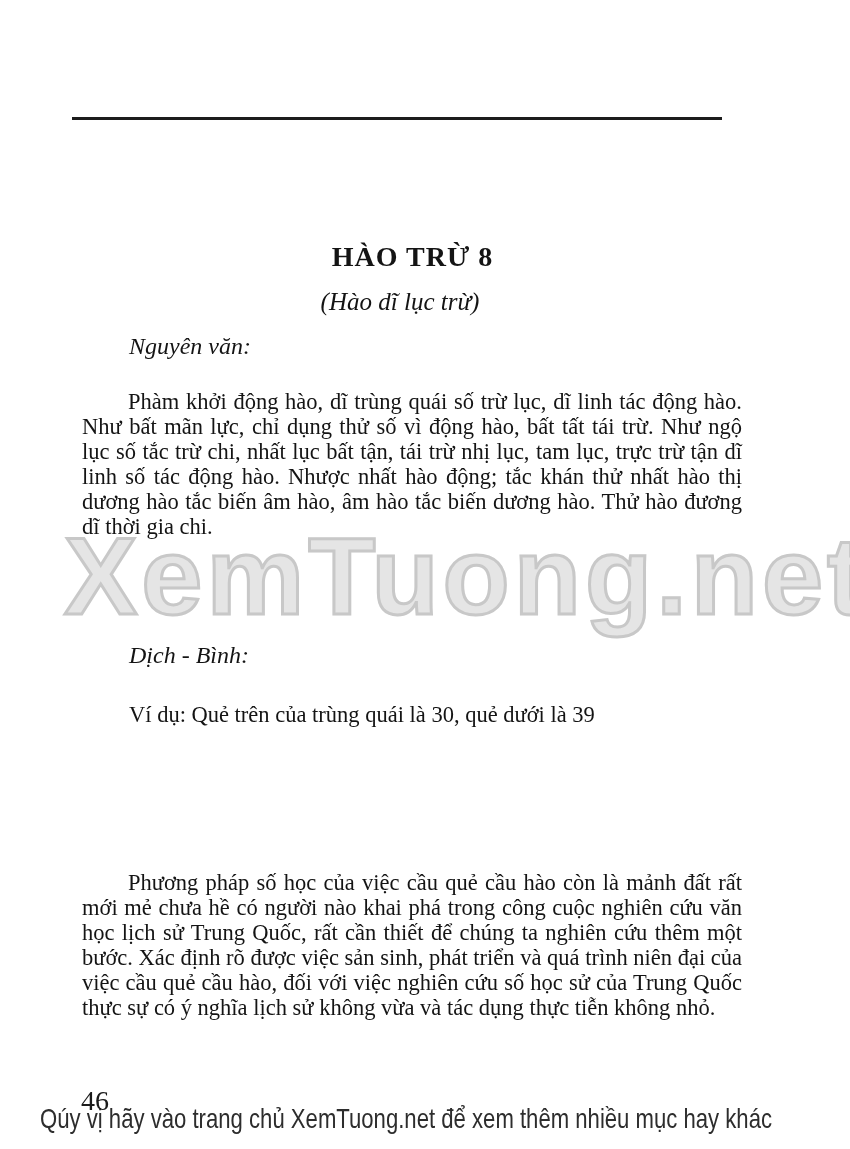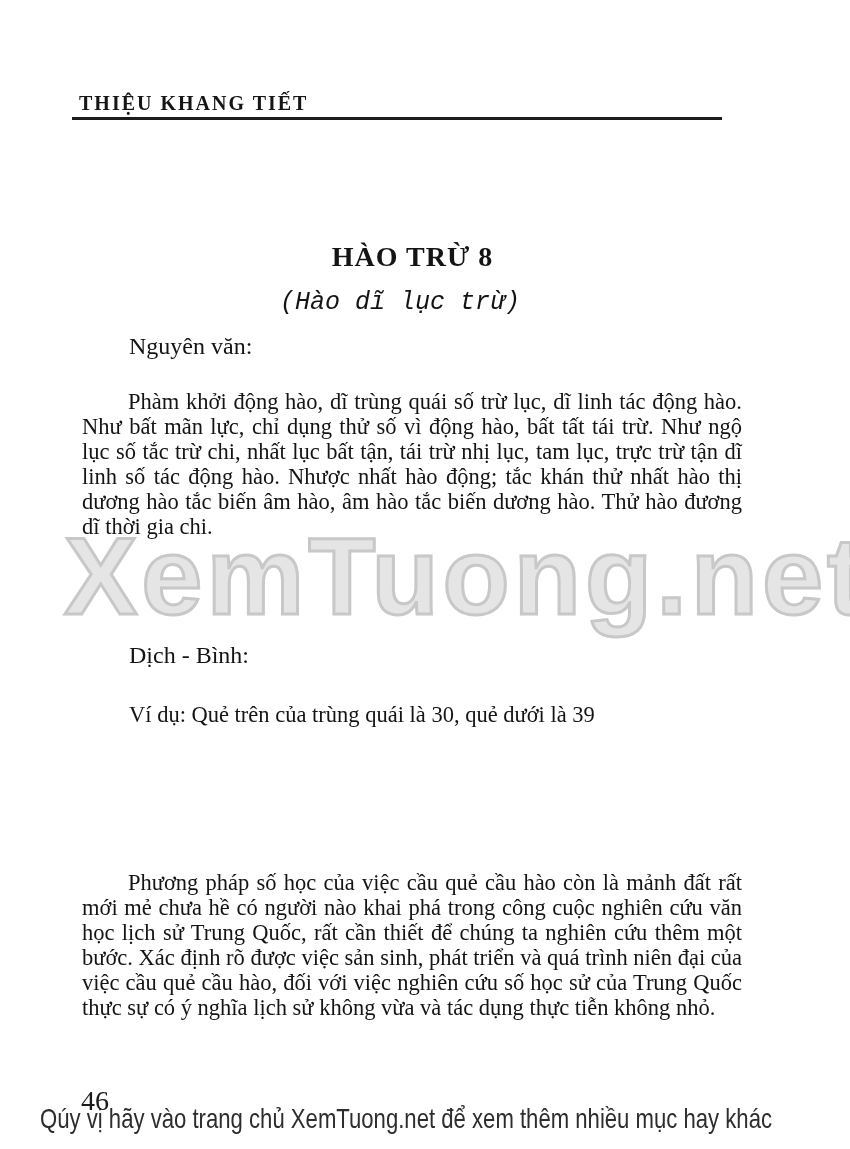--- a/index.html
+++ b/index.html
@@ -25,25 +25,24 @@
   
   .chapter-title{
     position:absolute;left:80px;top:241px;width:665px;
     text-align:center;font-size:28px;font-weight:700;
     letter-spacing:1px;white-space:nowrap;
   }
   .chapter-subtitle{
     position:absolute;left:80px;top:288px;width:640px;
     text-align:center;font-size:25px;font-style:italic;
     white-space:nowrap;
-    font-family:Liberation Mono, monospace;
   }
   .section-label{
     position:absolute;left:129px;
-    font-size:24px;white-space:nowrap;
+    font-size:24px;font-style:italic;white-space:nowrap;
   }
   
   .para{
     position:absolute;left:82px;width:660px;
     font-size:22.5px;line-height:25px;
     text-align:justify;text-indent:46px;
     z-index:2;
   }
   .line{
     position:absolute;left:129px;
@@ -74,21 +73,20 @@
     transform:scaleX(0.79);transform-origin:left top;
     z-index:2;
   }
   .footer-banner .site{color:#2d2d2d;}
 </style>
 </head>
 <body>
 
 <div id="page">
 
-  <div class="running-head">THIỆU KHANG TIẾT</div>
   <div class="head-rule"></div>
 
   <div class="watermark">XemTuong.net</div>
 
   <div class="chapter-title z2">HÀO TRỪ 8</div>
   <div class="chapter-subtitle z2">(Hào dĩ lục trừ)</div>
 
   <div class="section-label z2" style="top:333px;">Nguyên văn:</div>
   <p class="para" style="top:366px;">Phàm khởi động hào, dĩ trùng quái số trừ lục, dĩ linh tác động hào. Như bất mãn lực, chỉ dụng thử số vì động hào, bất tất tái trừ. Như ngộ lục số tắc trừ chi, nhất lục bất tận, tái trừ nhị lục, tam lục, trực trừ tận dĩ linh số tác động hào. Nhược nhất hào động; tắc khán thử nhất hào thị dương hào tắc biến âm hào, âm hào tắc biến dương hào. Thử hào đương dĩ thời gia chi.</p>
 

